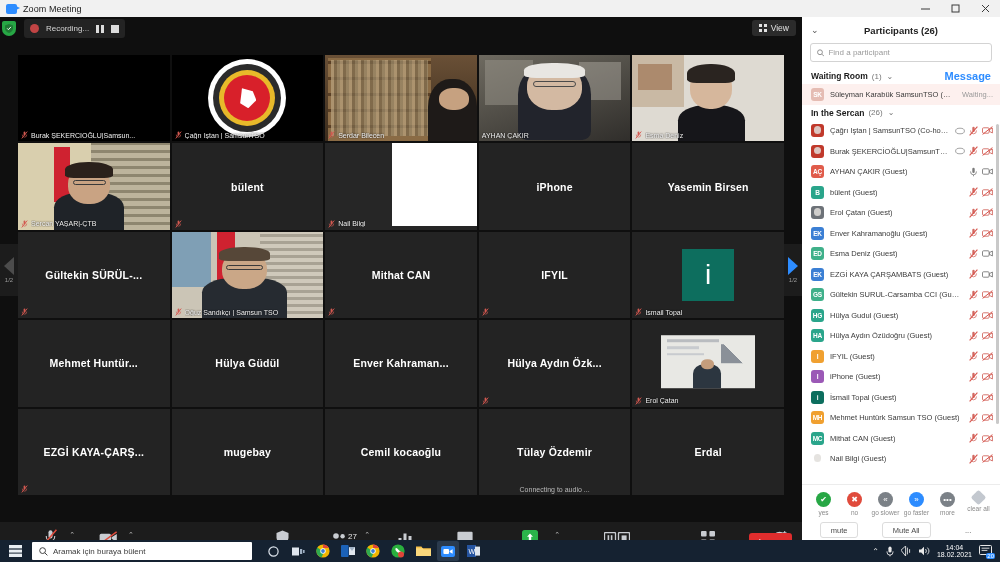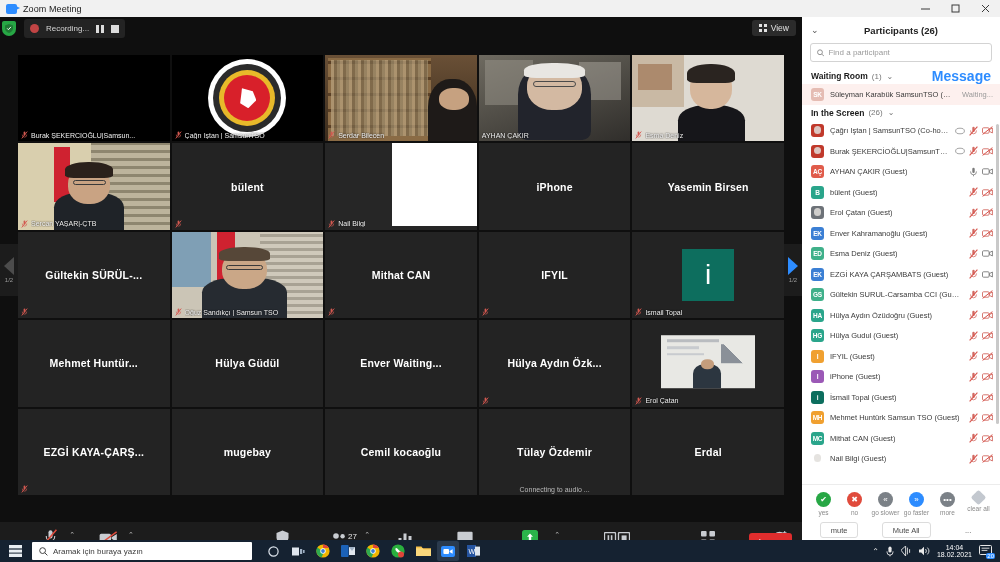--- a/index.html
+++ b/index.html
@@ -140,21 +140,21 @@
   }
   .search input {
     border:none; outline:none; font-size:8px; color:#333; width:100%;
     font-family:"Liberation Sans", sans-serif; background:transparent;
   }
   .search input::placeholder{ color:#9a9a9a; }
 
   .sec-head { display:flex; align-items:center; padding:3px 9px; position:relative; flex:0 0 auto;}
   .sec-head .sl { font-size:8.5px; color:#1b1b1b; font-weight:bold; }
   .sec-head .sc { font-size:8px; color:#777; margin-left:4px; }
-  .sec-head .msg { position:absolute; right:9px; font-size:14px; color:#2d8cff; font-weight:bold; }
+  .sec-head .msg { position:absolute; right:9px; font-size:11px; color:#2d8cff; font-weight:bold; }
 
   .plist { flex:1; overflow:hidden; position:relative; }
   .prow {
     display:flex; align-items:center; height:20.5px; padding:0 7px 0 9px; gap:6px; position:relative;
   }
   .prow.waiting { background:#fdf0ee; }
   .avatar {
     width:13px; height:13px; border-radius:3px; flex:0 0 auto;
     display:flex; align-items:center; justify-content:center;
     font-size:6.5px; color:#fff; font-weight:bold; letter-spacing:-.2px;
@@ -452,21 +452,21 @@
             <span class="cname">İsmail Topal</span>
           </div>
         </div>
         <div class="tile">
           <div class="center-name">Mehmet  Huntür...</div>
         </div>
         <div class="tile">
           <div class="center-name">Hülya Güdül</div>
         </div>
         <div class="tile">
-          <div class="center-name">Enver Waiting...</div>
+          <div class="center-name">Enver Kahraman...</div>
         </div>
         <div class="tile">
           <div class="center-name">Hülya Aydın Özk...</div>
           <div class="corner">
             <svg class="mic-off" viewBox="0 0 7 9">
               <path d="M3.5.6a1 1 0 0 1 1 1v2.6a1 1 0 1 1-2 0V1.6a1 1 0 0 1 1-1z" fill="#d05a52"></path>
               <path d="M1 4v.4a2.5 2.5 0 0 0 5 0V4" stroke="#d05a52" stroke-width=".7" fill="none"></path>
               <line x1="0.4" y1="8.4" x2="6.6" y2="0.6" stroke="#d8564e" stroke-width="1"></line>
             </svg>
           </div>
@@ -673,21 +673,21 @@
 
     <div id="waiting-list">
         <div class="prow waiting">
           <div class="avatar" style="background:#e5bcb3">SK</div>
           <span class="pname">Süleyman Karabük SamsunTSO (Guest)</span>
           <span class="pstat">Waiting...</span>
         </div>
       </div>
 
     <div class="sec-head">
-      <span class="sl">In the Screen</span>
+      <span class="sl">In the Sercan</span>
       <span class="sc">(26)</span>
       <span class="sc" style="margin-left:5px">⌄</span>
     </div>
 
     <div class="plist">
       <div id="p-list">
           <div class="prow">
             <div class="avatar photo" style="background:#c0392b;overflow:hidden;position:relative">
               <span style="position:absolute;width:58%;height:58%;left:21%;top:16%;background:#e0dedb;border-radius:50%;opacity:.85"></span>
             </div>
@@ -834,38 +834,38 @@
                 <line x1="0.6" y1="9.4" x2="8.4" y2="0.6" stroke="#d8564e" stroke-width="1.1"></line>
               </svg>
               <svg width="11" height="9" viewBox="0 0 11 9">
                 <rect x="0.5" y="1.8" width="6.6" height="5.4" rx="1" fill="none" stroke="#d26a62" stroke-width=".9"></rect>
                 <path d="M7.5 3.6 L10.4 2 v5 L7.5 5.4 Z" fill="none" stroke="#d26a62" stroke-width=".9"></path>
                 <line x1="0.6" y1="8.4" x2="10.4" y2="0.6" stroke="#d8564e" stroke-width="1"></line>
               </svg>
             </span>
           </div>
           <div class="prow">
+            <div class="avatar" style="background:#2aa58b">HG</div>
+            <span class="pname">Hülya Gudul (Guest)</span>
+            <span class="picons">
+              <svg width="9" height="10" viewBox="0 0 9 10">
+                <path d="M4.5 .8a1.2 1.2 0 0 1 1.2 1.2v2.8a1.2 1.2 0 1 1-2.4 0V2A1.2 1.2 0 0 1 4.5 .8z" fill="#d26a62"></path>
+                <path d="M1.6 4.4v.5a2.9 2.9 0 0 0 5.8 0v-.5" stroke="#d26a62" stroke-width=".8" fill="none"></path>
+                <line x1="0.6" y1="9.4" x2="8.4" y2="0.6" stroke="#d8564e" stroke-width="1.1"></line>
+              </svg>
+              <svg width="11" height="9" viewBox="0 0 11 9">
+                <rect x="0.5" y="1.8" width="6.6" height="5.4" rx="1" fill="none" stroke="#d26a62" stroke-width=".9"></rect>
+                <path d="M7.5 3.6 L10.4 2 v5 L7.5 5.4 Z" fill="none" stroke="#d26a62" stroke-width=".9"></path>
+                <line x1="0.6" y1="8.4" x2="10.4" y2="0.6" stroke="#d8564e" stroke-width="1"></line>
+              </svg>
+            </span>
+          </div>
+          <div class="prow">
             <div class="avatar" style="background:#2aa58b">HA</div>
             <span class="pname">Hülya Aydın Özüdoğru (Guest)</span>
-            <span class="picons">
-              <svg width="9" height="10" viewBox="0 0 9 10">
-                <path d="M4.5 .8a1.2 1.2 0 0 1 1.2 1.2v2.8a1.2 1.2 0 1 1-2.4 0V2A1.2 1.2 0 0 1 4.5 .8z" fill="#d26a62"></path>
-                <path d="M1.6 4.4v.5a2.9 2.9 0 0 0 5.8 0v-.5" stroke="#d26a62" stroke-width=".8" fill="none"></path>
-                <line x1="0.6" y1="9.4" x2="8.4" y2="0.6" stroke="#d8564e" stroke-width="1.1"></line>
-              </svg>
-              <svg width="11" height="9" viewBox="0 0 11 9">
-                <rect x="0.5" y="1.8" width="6.6" height="5.4" rx="1" fill="none" stroke="#d26a62" stroke-width=".9"></rect>
-                <path d="M7.5 3.6 L10.4 2 v5 L7.5 5.4 Z" fill="none" stroke="#d26a62" stroke-width=".9"></path>
-                <line x1="0.6" y1="8.4" x2="10.4" y2="0.6" stroke="#d8564e" stroke-width="1"></line>
-              </svg>
-            </span>
-          </div>
-          <div class="prow">
-            <div class="avatar" style="background:#2aa58b">HG</div>
-            <span class="pname">Hülya Gudul (Guest)</span>
             <span class="picons">
               <svg width="9" height="10" viewBox="0 0 9 10">
                 <path d="M4.5 .8a1.2 1.2 0 0 1 1.2 1.2v2.8a1.2 1.2 0 1 1-2.4 0V2A1.2 1.2 0 0 1 4.5 .8z" fill="#d26a62"></path>
                 <path d="M1.6 4.4v.5a2.9 2.9 0 0 0 5.8 0v-.5" stroke="#d26a62" stroke-width=".8" fill="none"></path>
                 <line x1="0.6" y1="9.4" x2="8.4" y2="0.6" stroke="#d8564e" stroke-width="1.1"></line>
               </svg>
               <svg width="11" height="9" viewBox="0 0 11 9">
                 <rect x="0.5" y="1.8" width="6.6" height="5.4" rx="1" fill="none" stroke="#d26a62" stroke-width=".9"></rect>
                 <path d="M7.5 3.6 L10.4 2 v5 L7.5 5.4 Z" fill="none" stroke="#d26a62" stroke-width=".9"></path>
                 <line x1="0.6" y1="8.4" x2="10.4" y2="0.6" stroke="#d8564e" stroke-width="1"></line>
@@ -1014,21 +1014,21 @@
         <rect x="0" y="0" width="13" height="3.4" fill="#e9eef3"></rect>
         <rect x="0" y="4.6" width="13" height="3" fill="#e9eef3"></rect>
         <rect x="0" y="8.6" width="13" height="3.4" fill="#e9eef3"></rect>
       </svg>
     </div>
     <div class="tb-search">
       <svg width="9" height="9" viewBox="0 0 9 9">
         <circle cx="3.6" cy="3.6" r="2.9" fill="none" stroke="#444" stroke-width="1"></circle>
         <line x1="5.8" y1="5.8" x2="8.4" y2="8.4" stroke="#444" stroke-width="1"></line>
       </svg>
-      <span>Aramak için buraya yazın</span>
+      <span>Aramak için buraya bülent</span>
     </div>
     <div class="tb-tasks">
       <div class="tb-task">
         <svg width="11" height="11" viewBox="0 0 11 11">
             <circle cx="5.5" cy="5.5" r="4.6" fill="none" stroke="#dfe6ee" stroke-width="1.2"></circle>
           </svg>
       </div>
       <div class="tb-task">
         <svg width="13" height="11" viewBox="0 0 13 11">
             <rect x="0" y="1.5" width="7" height="8" fill="#dfe6ee"></rect>

